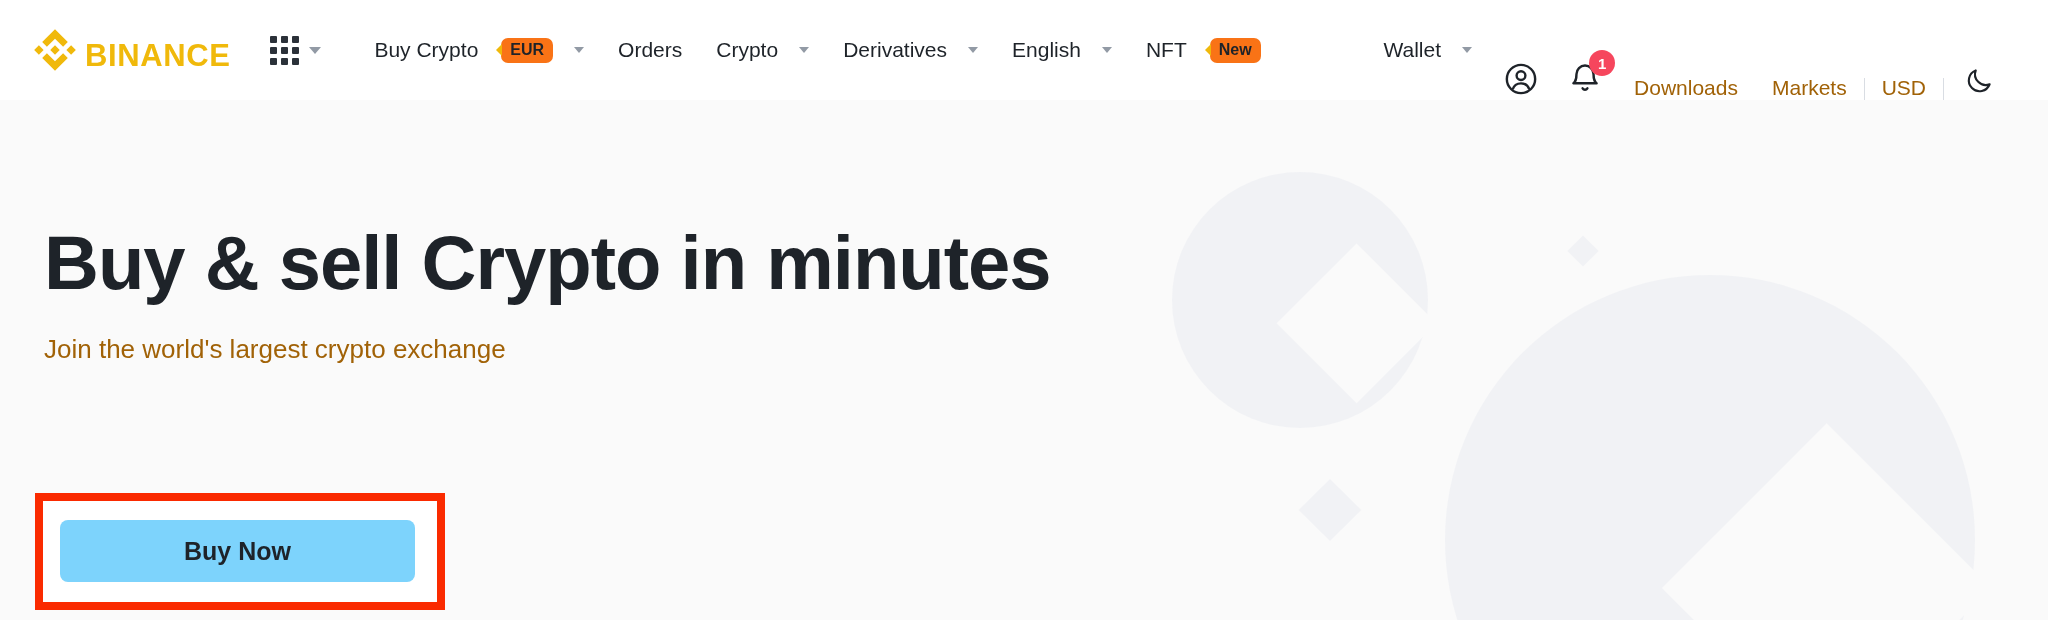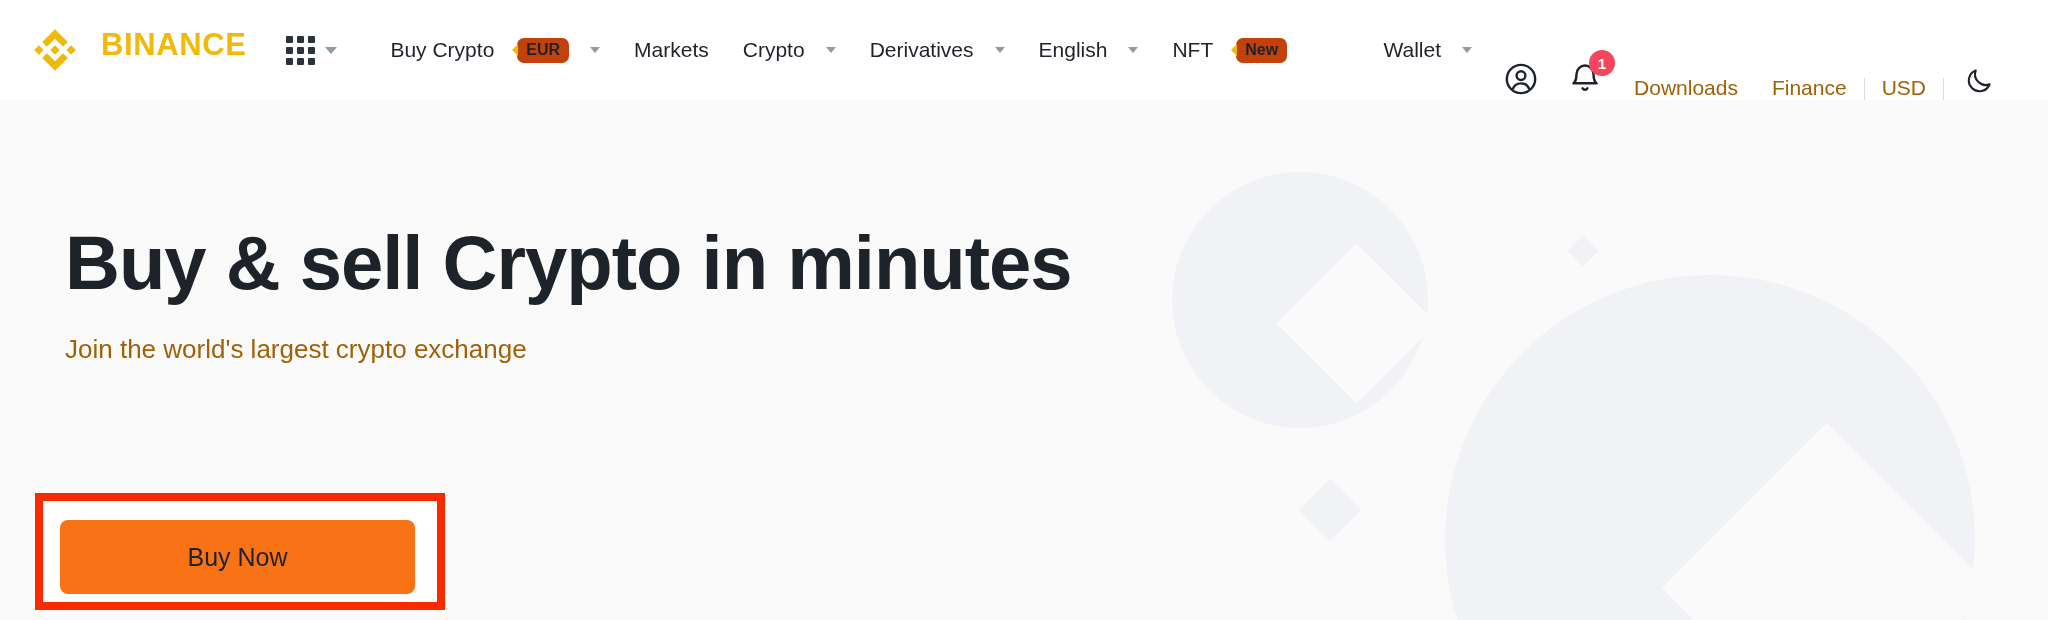--- a/index.html
+++ b/index.html
@@ -14,21 +14,21 @@
   .header {
     position: absolute; top: 0; left: 0;
     width: 2048px; height: 100px;
     background: #FFFFFF;
     display: flex; align-items: center;
     z-index: 20;
   }
   .hdr-left { display: flex; align-items: center; height: 100%; padding-left: 34px; }
   .hdr-right { display: flex; align-items: flex-end; height: 100%; margin-left: auto; padding-right: 36px; }
 
-  .logo { display: flex; align-items: flex-start; gap: 25px; cursor: pointer; }
+  .logo { display: flex; align-items: flex-end; gap: 9px; cursor: pointer; }
   .logo-mark { width: 42px; height: 42px; display: block; }
   .logo-text {
     font-size: 31px; font-weight: 700; color: #F0B90B;
     letter-spacing: 0.6px; line-height: 1;
   }
 
   .apps { display: flex; align-items: center; gap: 10px; margin-left: 40px; cursor: pointer; }
   .grid-ic { display: grid; grid-template-columns: repeat(3, 7px); grid-gap: 4px; }
   .grid-ic i { display: block; width: 7px; height: 7px; background: #2B3139; border-radius: 1px; }
 
@@ -45,21 +45,21 @@
 
   .nav { display: flex; align-items: center; margin-left: 36px; }
   .nav-item {
     display: flex; align-items: center; gap: 21px;
     padding: 0 17px; height: 100%;
     font-size: 21px; color: #1E2329; font-weight: 500;
     cursor: pointer; white-space: nowrap;
   }
   .badge-pill {
     position: relative;
-    background: #c2410c; color: #1E2329;
+    background: #f97316; color: #1E2329;
     font-size: 16px; font-weight: 600;
     border-radius: 7px;
     padding: 4px 9px 5px 9px;
     line-height: 1;
     margin-left: 2px;
   }
   .badge-pill::before {
     content: ""; position: absolute;
     left: -5px; top: 50%; transform: translateY(-50%);
     width: 0; height: 0;
@@ -93,21 +93,21 @@
 
   
   .hero {
     position: absolute; top: 100px; left: 0;
     width: 2048px; height: 520px;
     background: #FAFAFA;
     overflow: hidden;
   }
   .deco { position: absolute; top: 0; left: 0; width: 2048px; height: 520px; }
 
-  .hero-content { position: absolute; left: 65px; top: 0; z-index: 5; }
+  .hero-content { position: absolute; left: 44px; top: 0; z-index: 5; }
   .hero-title {
     font-size: 76px; font-weight: 700; color: #1E2329;
     letter-spacing: -1px; line-height: 1;
     margin-top: 125px;
   }
   .hero-sub {
     font-size: 26px; color: #a16207; font-weight: 400;
     margin-top: 33px;
   }
 
@@ -115,25 +115,25 @@
     position: absolute;
     left: 35px; top: 393px;
     width: 410px; height: 117px;
     border: 8px solid #FA2A00;
     background: #FFFFFF;
     z-index: 6;
   }
   .cta-btn {
     position: absolute;
     left: 60px; top: 420px;
-    width: 355px; height: 74px;
-    background: #f97316; color: #1E2329;
+    width: 355px; height: 62px;
+    background: #7dd3fc; color: #1E2329;
     border: none; border-radius: 8px;
     font-family: "Liberation Sans", sans-serif;
-    font-size: 25px; font-weight: 400;
+    font-size: 25px; font-weight: 700;
     cursor: pointer;
     z-index: 7;
   }
 </style>
 </head>
 <body>
 
 <div class="header">
 
   <div class="hdr-left">
@@ -170,21 +170,21 @@
 
     <nav class="nav">
 
       <div class="nav-item">
         <span>Buy Crypto</span>
         <span class="badge-pill">EUR</span>
         <span class="caret sm"></span>
       </div>
 
       <div class="nav-item">
-        <span>Markets</span>
+        <span>Orders</span>
       </div>
 
       <div class="nav-item">
         <span>Crypto</span>
         <span class="caret sm"></span>
       </div>
 
       <div class="nav-item">
         <span>Derivatives</span>
         <span class="caret sm"></span>
@@ -225,21 +225,21 @@
       <span>
         <svg width="34" height="34" viewBox="0 0 24 24" fill="none" stroke="#1E2329" stroke-width="1.7" stroke-linecap="round" stroke-linejoin="round">
           <path d="M18 8.5A6 6 0 0 0 6 8.5c0 5.2-2.2 6.5-2.2 6.5h16.4S18 13.7 18 8.5"></path>
           <path d="M10.3 18.6a2 2 0 0 0 3.4 0"></path>
         </svg>
       </span>
       <span class="bell-badge">1</span>
     </div>
 
     <div class="plain-link">Downloads</div>
-    <div class="plain-link">Finance</div>
+    <div class="plain-link">Markets</div>
     <span class="divider"></span>
     <div class="plain-link">USD</div>
     <span class="divider"></span>
 
     <div class="moon-btn">
       <span>
         <svg width="30" height="30" viewBox="0 0 24 24" fill="none" stroke="#1E2329" stroke-width="1.7" stroke-linecap="round" stroke-linejoin="round">
           <path d="M20.5 14.6A8.6 8.6 0 0 1 9.4 3.5a8.6 8.6 0 1 0 11.1 11.1z"></path>
         </svg>
       </span>

